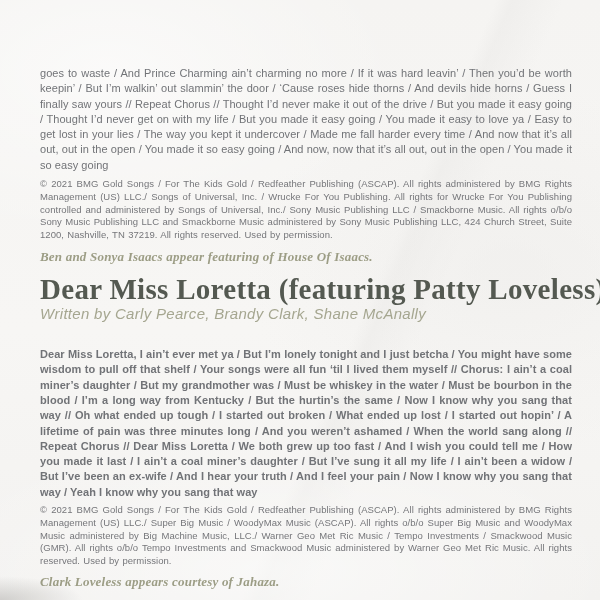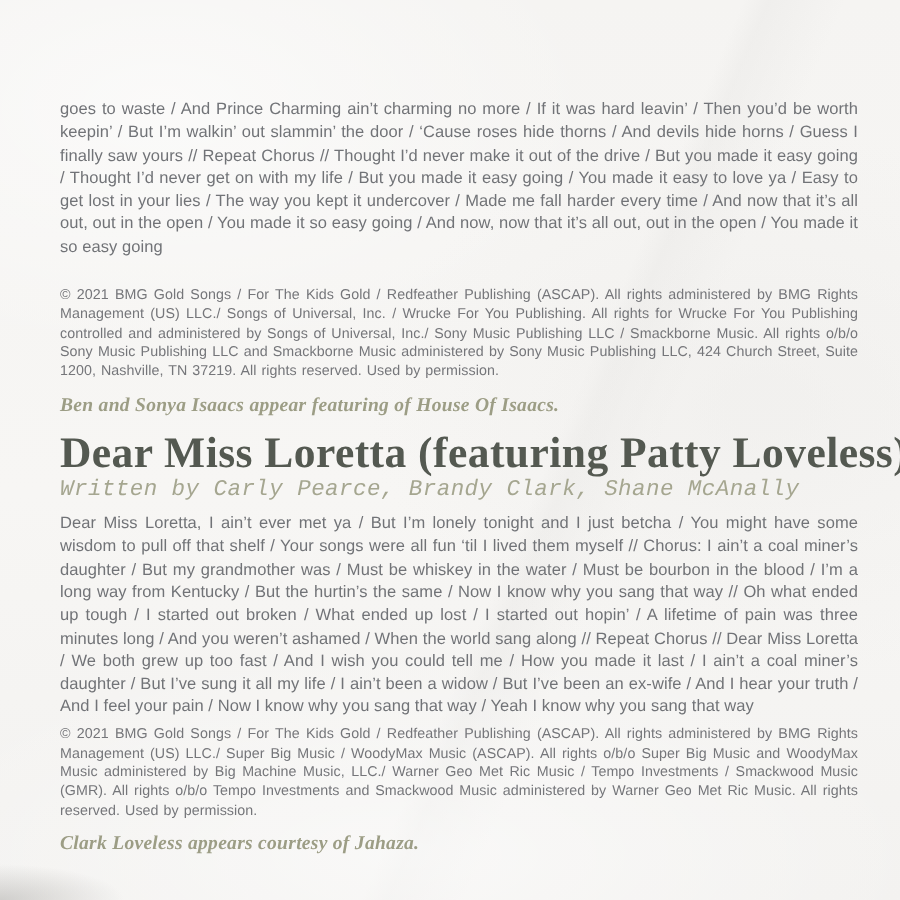--- a/index.html
+++ b/index.html
@@ -39,21 +39,21 @@
   }
   .lyrics {
     margin: 0;
     font-size: 11px;
     line-height: 15.3px;
     letter-spacing: 0.05px;
     color: #717377;
     text-align: justify;
   }
   .copyright {
-    margin: 18px 0 0 0;
+    margin: 5px 0 0 0;
     font-size: 9.5px;
     line-height: 12.8px;
     letter-spacing: 0.05px;
     word-spacing: 0.6px;
     color: #75767a;
     text-align: justify;
   }
   .courtesy {
     margin: 7px 0 0 0;
     font-family: "Liberation Serif", serif;
@@ -72,30 +72,31 @@
     line-height: 32px;
     letter-spacing: 0.3px;
     color: #545951;
     white-space: nowrap;
   }
   .song-title .feat {
     font-weight: 600;
   }
   .writers {
     margin: 0;
-    font-family: Liberation Mono, monospace;
+    font-family: Liberation Sans, sans-serif;
     font-style: italic;
     font-weight: normal;
     font-size: 15px;
     line-height: 18px;
     letter-spacing: 0.3px;
     color: #a5a690;
   }
   .lyrics.second {
-    margin-top: 6px;
+    margin-top: 24px;
+    font-weight: bold;
   }
   .copyright.second {
     margin-top: 4px;
   }
   .courtesy.second {
     margin-top: 6px;
   }
 </style>
 </head>
 <body>

